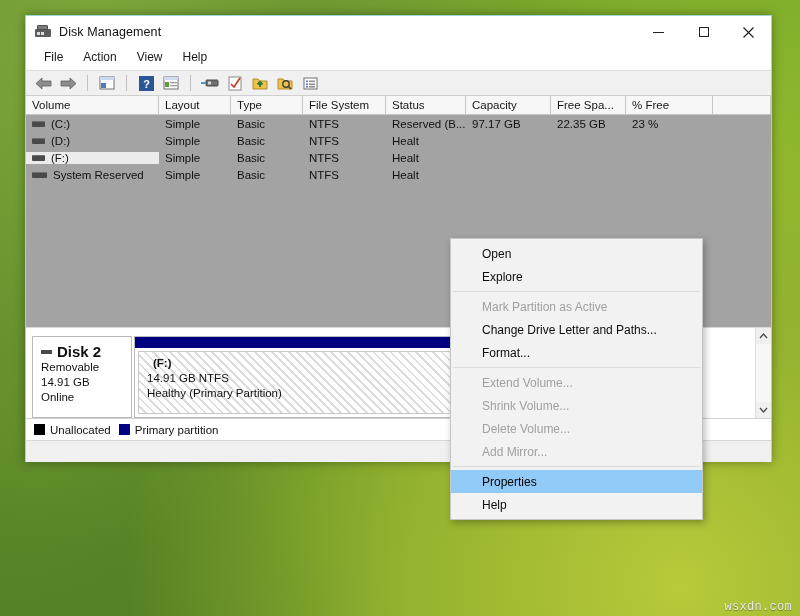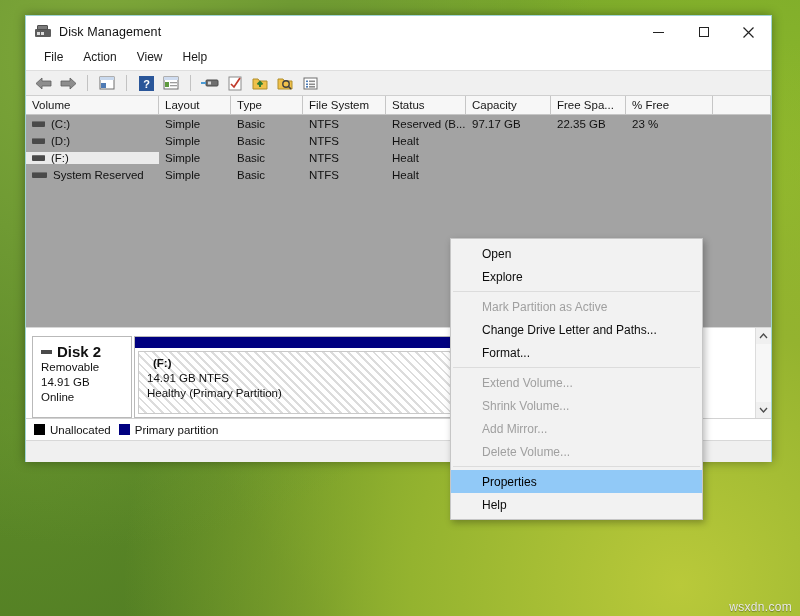--- a/index.html
+++ b/index.html
@@ -126,21 +126,21 @@
   }
   .cmi { height:23px; display:flex; align-items:center; padding-left:31px;
          font-size:12px; color:#0d0d0d; }
   .cmi.disabled { color:#a0a0a0; }
   .cmi.hl { background:#91c9f7; color:#000;text-align:center; }
   .cmsep { height:1px; background:#dcdcdc; margin:3px 2px 3px 2px; }
 
   
   #watermark { position:absolute; right:8px; bottom:2px; font-size:12px;
                color:#e9e9e9; letter-spacing:.3px; text-shadow:0 1px 1px rgba(0,0,0,.35);
-               z-index:80; font-family:Liberation Sans, sans-serif; }
+               z-index:80; font-family:Liberation Mono, monospace; }
 </style>
 </head>
 <body>
 
 <div id="window">
 
   <div class="titlebar">
     <div class="title-icon">
       <div class="body"></div>
         <div class="screen"></div>
@@ -353,22 +353,22 @@
     <div id="ctxmenu">
       <div class="cmi">Open</div>
       <div class="cmi">Explore</div>
       <div class="cmsep"></div>
       <div class="cmi disabled">Mark Partition as Active</div>
       <div class="cmi">Change Drive Letter and Paths...</div>
       <div class="cmi">Format...</div>
       <div class="cmsep"></div>
       <div class="cmi disabled">Extend Volume...</div>
       <div class="cmi disabled">Shrink Volume...</div>
+      <div class="cmi disabled">Delete Volume...</div>
       <div class="cmi disabled">Add Mirror...</div>
-      <div class="cmi disabled">Delete Volume...</div>
       <div class="cmsep"></div>
       <div class="cmi hl">Properties</div>
       <div class="cmi">Help</div>
     </div>
 
   </div>
 </div>
 
 <div id="watermark">wsxdn.com</div>
 

